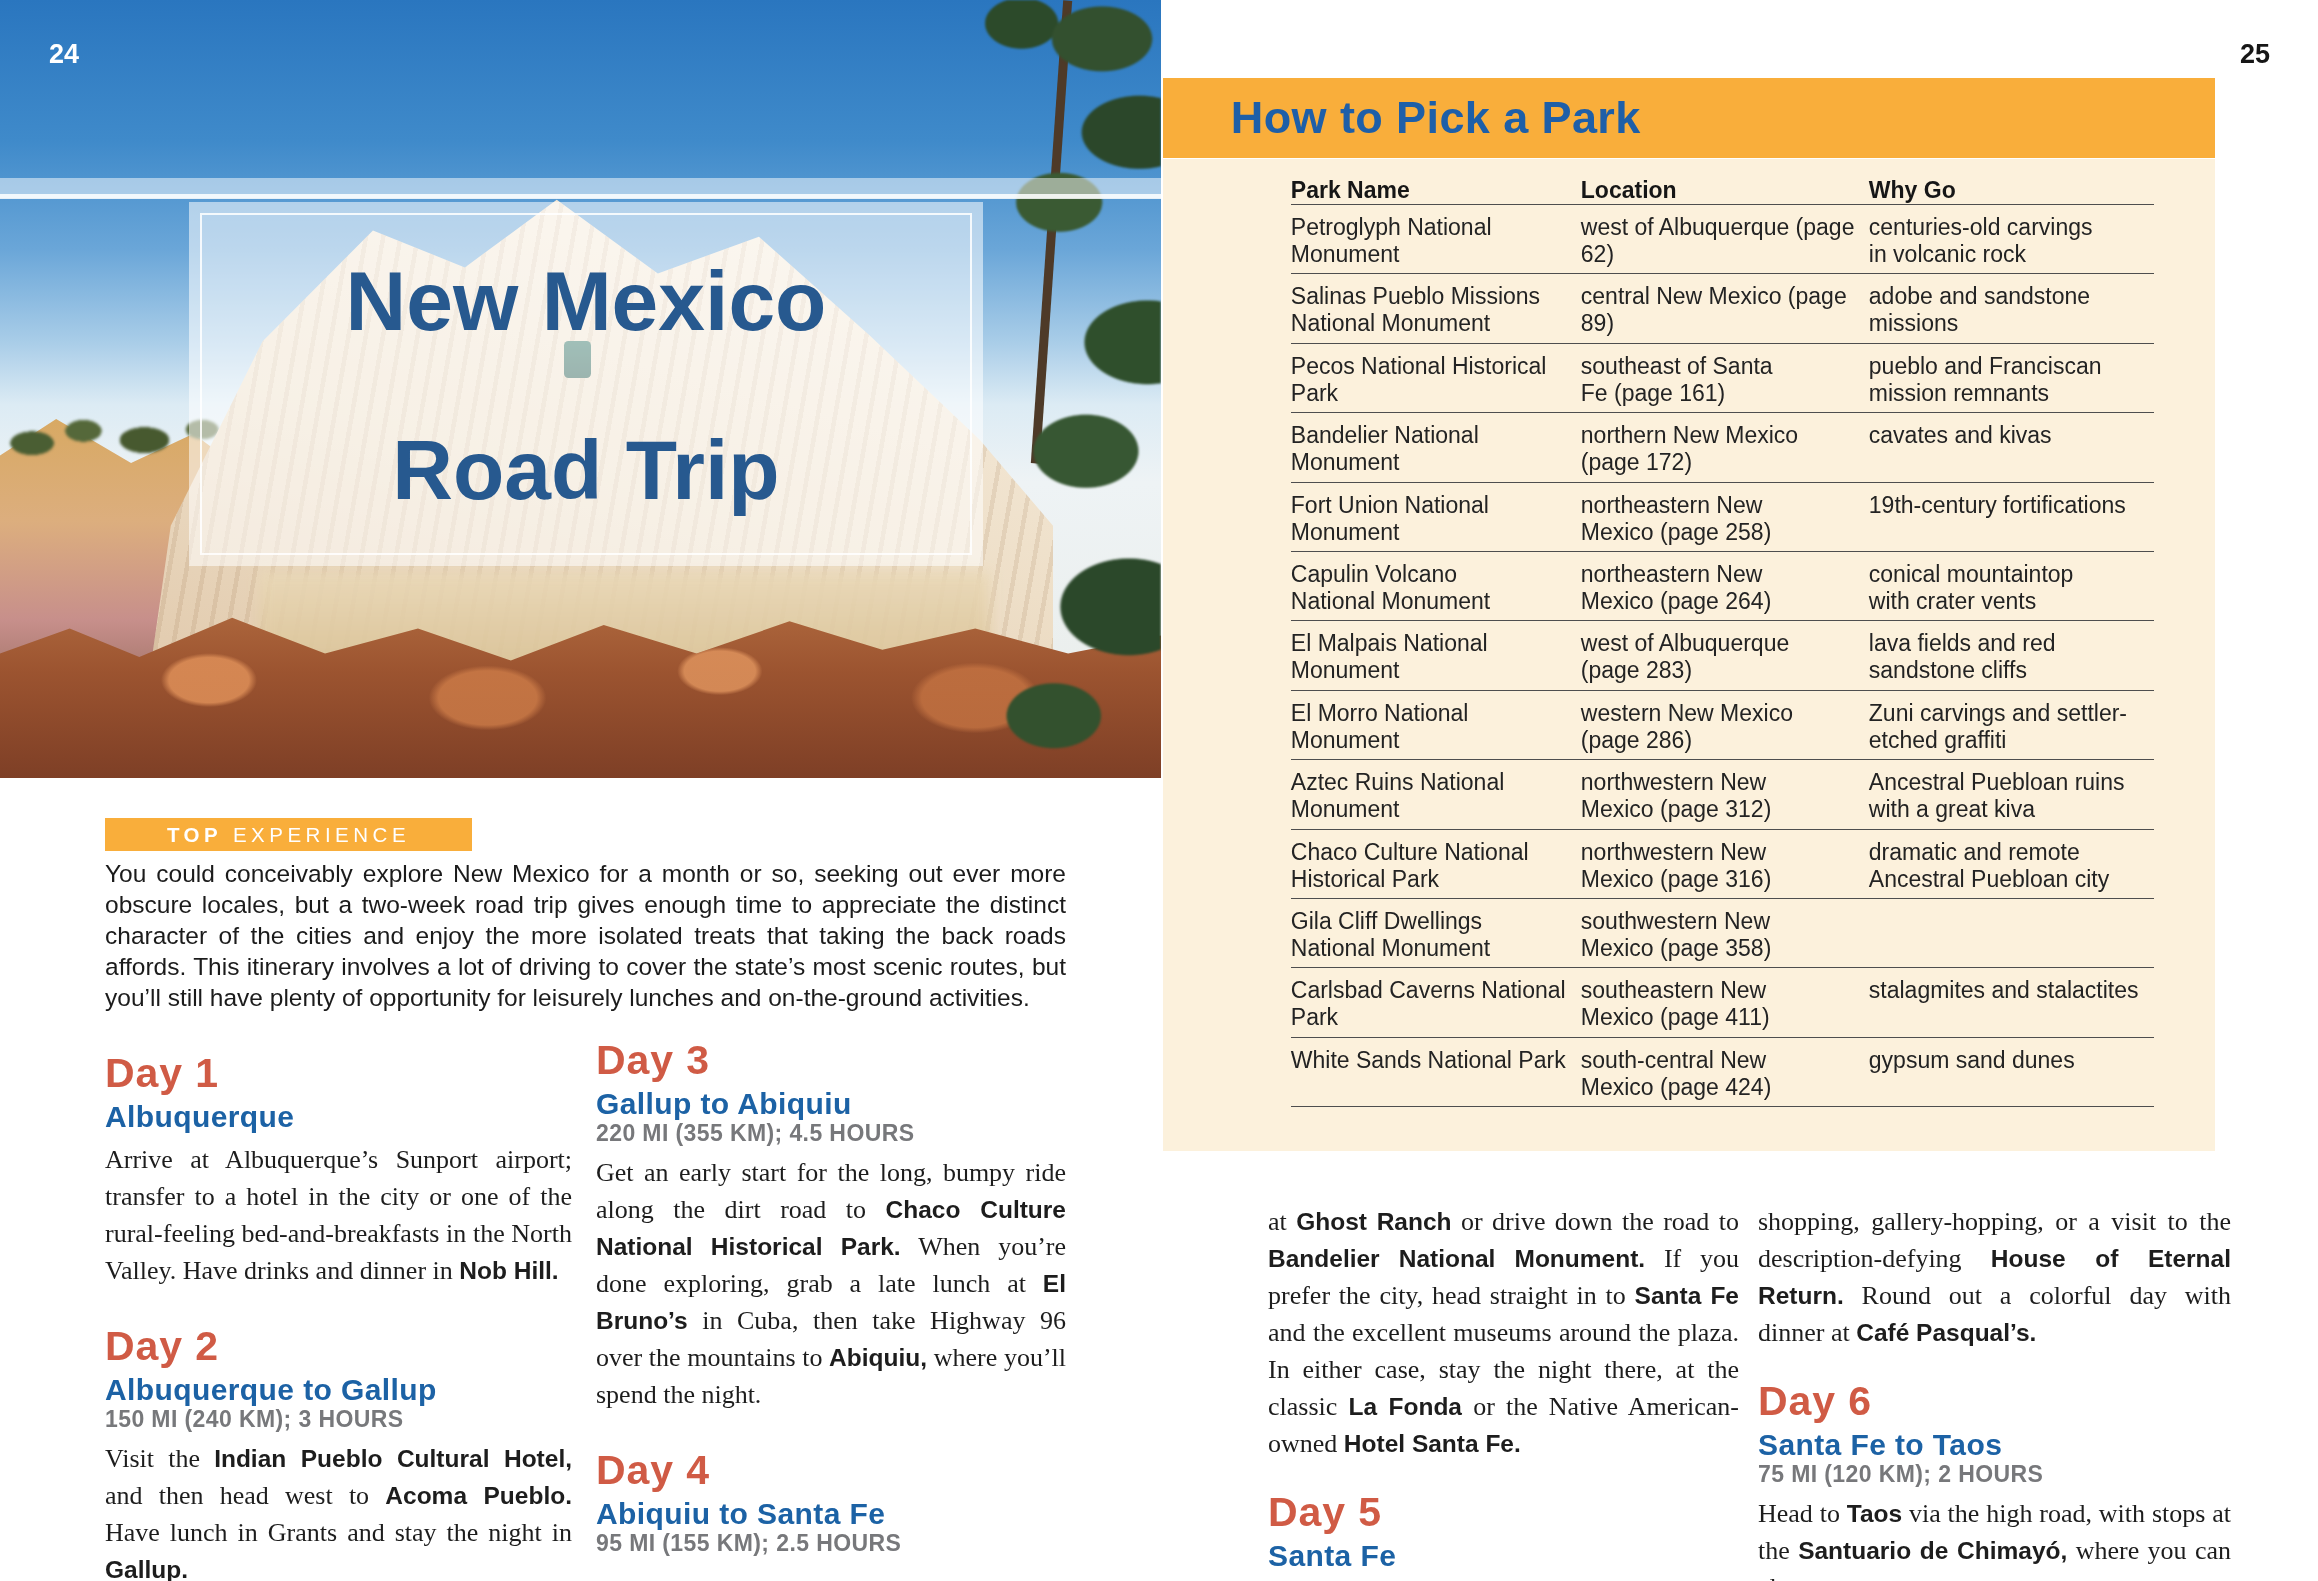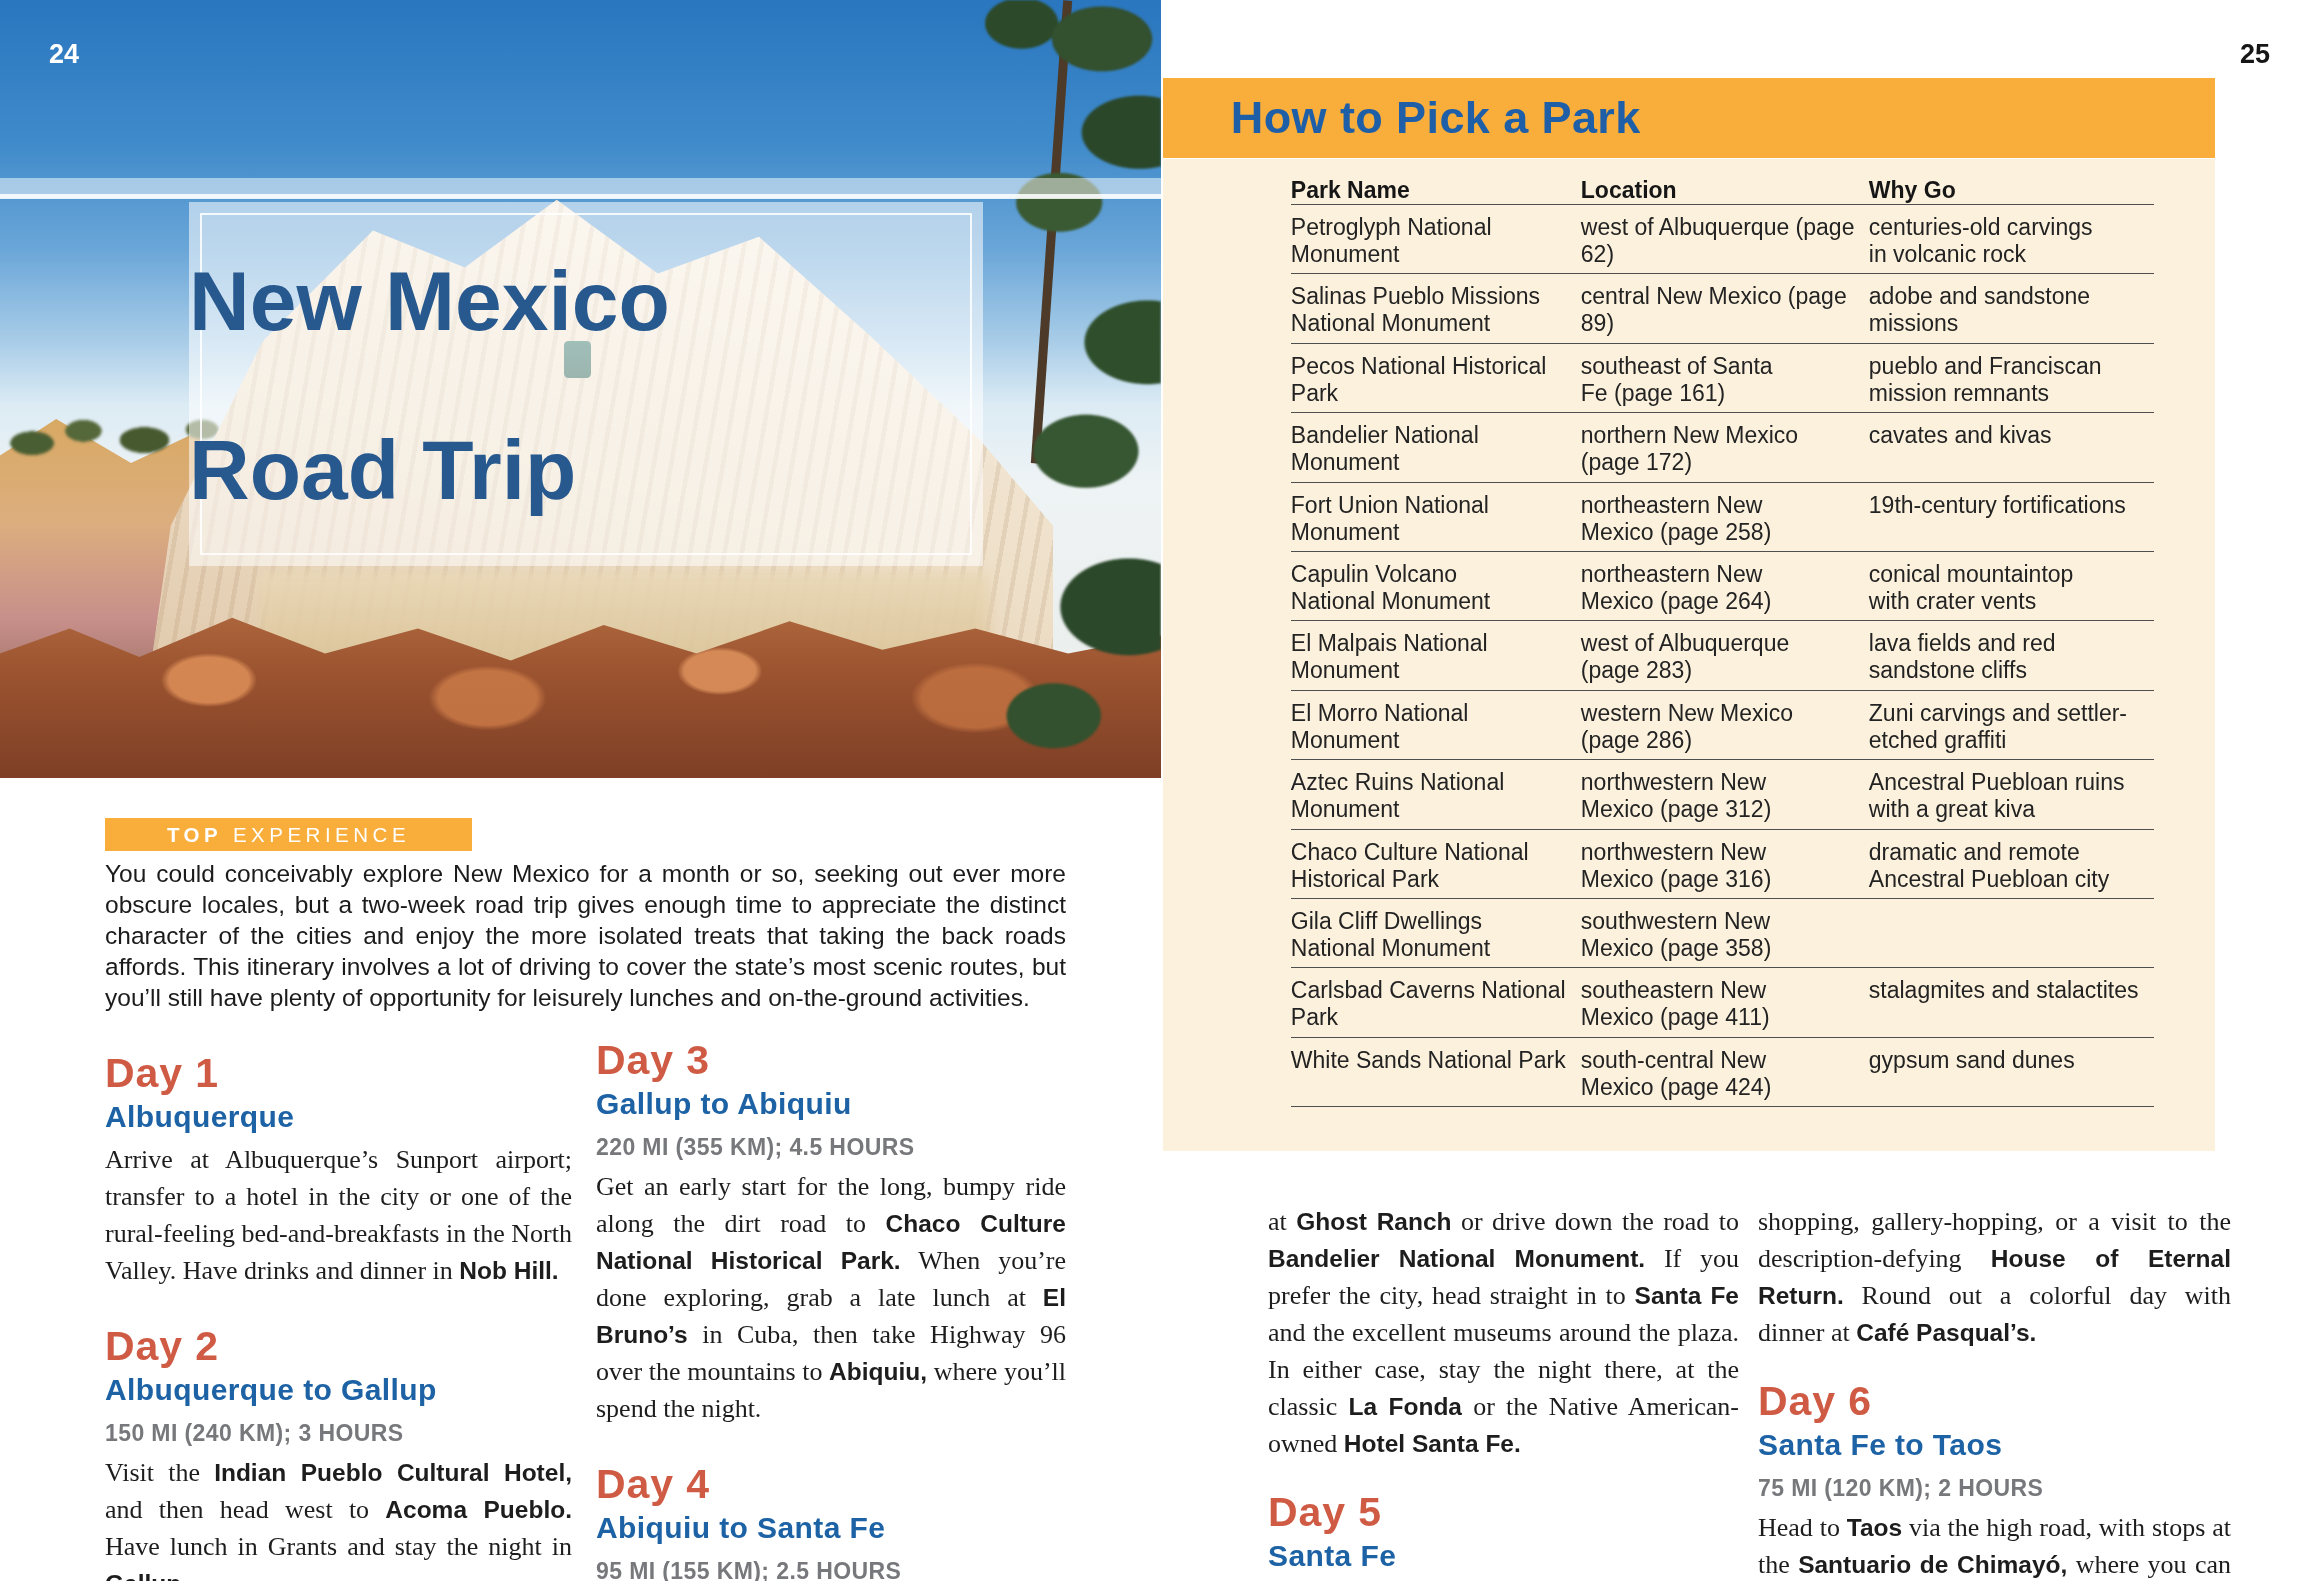--- a/index.html
+++ b/index.html
@@ -53,40 +53,40 @@
   .shrub-bl{position:absolute;left:0;top:499px;width:250px;height:278px;filter:blur(1.8px);
     background:radial-gradient(62px 43px at 22% 22%,#3f5c31 58%,transparent 60%),
                radial-gradient(80px 54px at 10% 52%,#35512c 58%,transparent 60%),
                radial-gradient(66px 45px at 40% 66%,#47643а 58%,transparent 60%),
                radial-gradient(86px 57px at 18% 86%,#2f4b28 58%,transparent 60%)}
   .can{position:absolute;left:564px;top:341px;width:27px;height:37px;background:linear-gradient(180deg,#2e7263,#245a4e);border-radius:4.5px}
   .white-strip{position:absolute;left:0;top:178px;width:100%;height:19.6px;background:rgba(255,255,255,.5)}
   .white-line{position:absolute;left:0;top:194px;width:100%;height:4.5px;background:rgba(255,255,255,.85)}
   .title-box{position:absolute;left:189px;top:202px;width:794px;height:364px;background:rgba(255,255,255,.55)}
   .title-border{position:absolute;inset:10.7px;border:2.7px solid rgba(255,255,255,.85)}
-  .hero-title{position:absolute;inset:0;display:flex;flex-direction:column;justify-content:center;align-items:flex-start;
+  .hero-title{position:absolute;inset:0;display:flex;flex-direction:column;justify-content:center;align-items:center;
     color:var(--title-blue);font-weight:700;font-size:84px;line-height:1.0;padding-top:3.6px}
   .hero-title .line + .line{margin-top:85px}
   .pagenum{font-weight:700;font-size:27px}
   .pagenum-left{position:absolute;left:49px;top:39px;color:#fff}
   .pagenum-right{position:absolute;left:2240px;top:39px;color:#161616}
 
   .top-banner{position:absolute;left:105px;top:818px;width:367px;height:33px;background:var(--orange);
     display:flex;align-items:center;justify-content:center;color:#fff;font-size:20.5px;letter-spacing:4.5px}
   .top-banner .b1{font-weight:700;margin-right:10.7px}
   .intro{position:absolute;left:105px;top:858px;width:961px;font-size:24.5px;line-height:31px;
     color:#1b1b1b;text-align:justify}
 
   .col{position:absolute;width:467px}
   .col-a{left:105px;top:1053px}
   .col-b{left:596px;top:1040px;width:470px}
   .day-block + .day-block{margin-top:37px}
   .day-label{color:var(--terracotta);font-weight:700;font-size:41px;line-height:1.0;letter-spacing:0.9px}
   .day-sub{color:var(--blue-sub);font-weight:700;font-size:30px;line-height:1.0;margin-top:8px;letter-spacing:0.4px}
-  .day-dist{color:var(--gray);font-weight:700;font-size:23px;line-height:1.0;margin-top:17px;letter-spacing:0.4px}
+  .day-dist{color:var(--gray);font-weight:700;font-size:23px;line-height:1.0;margin-top:3px;letter-spacing:0.4px}
   .day-body{margin-top:9px;font-size:26px;line-height:37px;text-align:justify;color:#1d1d1d}
   .day-body .b, .body .b{font-family:"Liberation Sans",sans-serif;font-weight:700;font-size:24.5px}
 
   
   .page-right{left:1161px;width:1158px}
   .band{position:absolute;left:1.8px;top:78px;width:1052px;height:80px;background:var(--orange);
     display:flex;align-items:center}
   .band h1{color:var(--blue-head);font-size:45px;font-weight:700;padding-left:68px;letter-spacing:0.4px}
   .cream{position:absolute;left:1.8px;top:159px;width:1052px;height:992px;background:var(--cream)}
   .ptable{position:absolute;left:128px;top:18px;width:863px}

